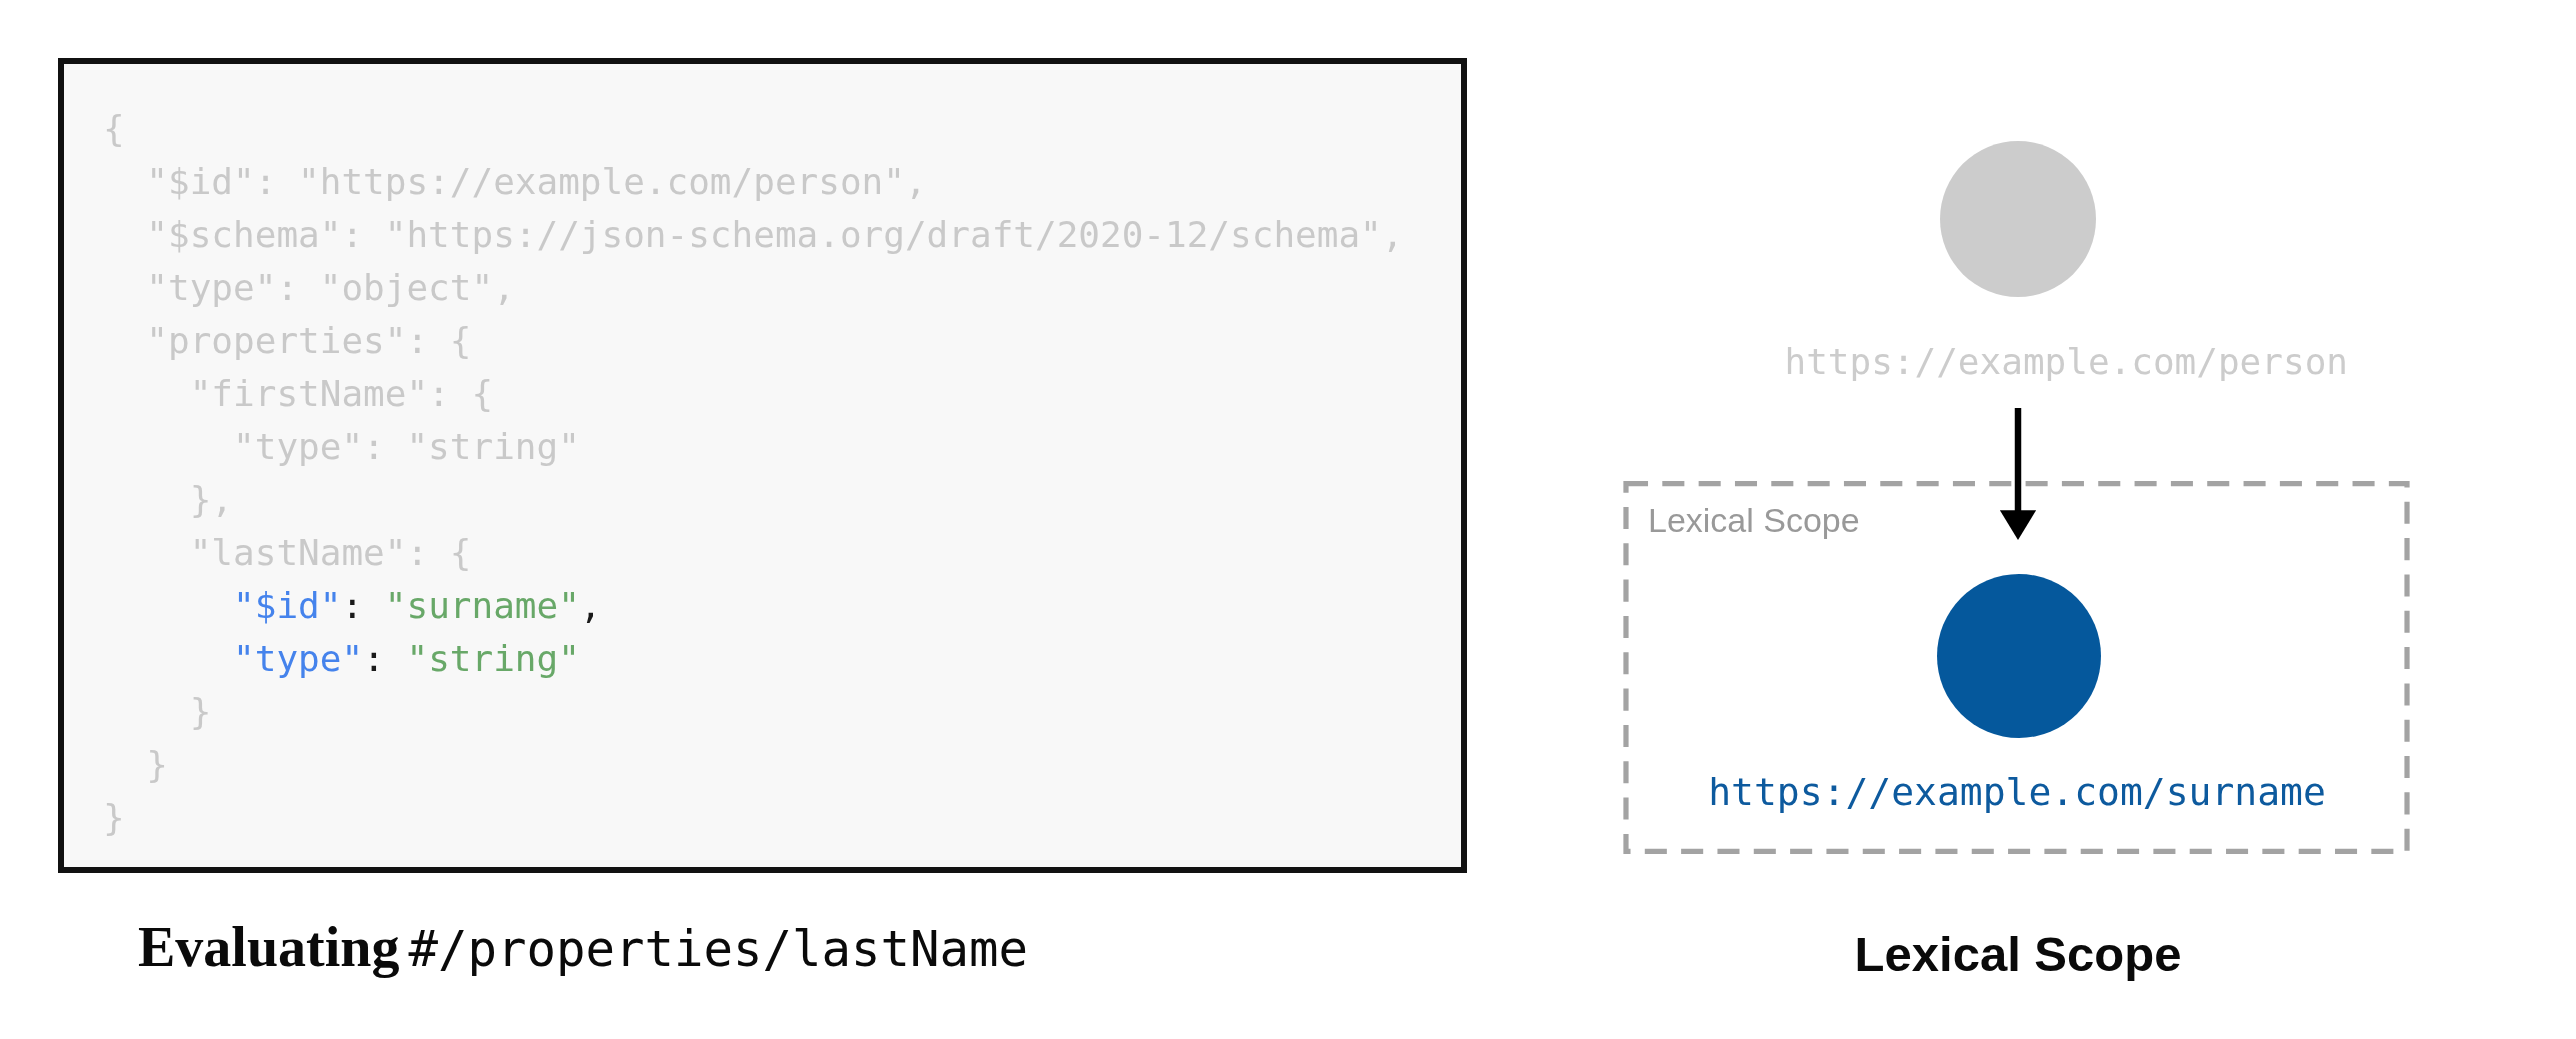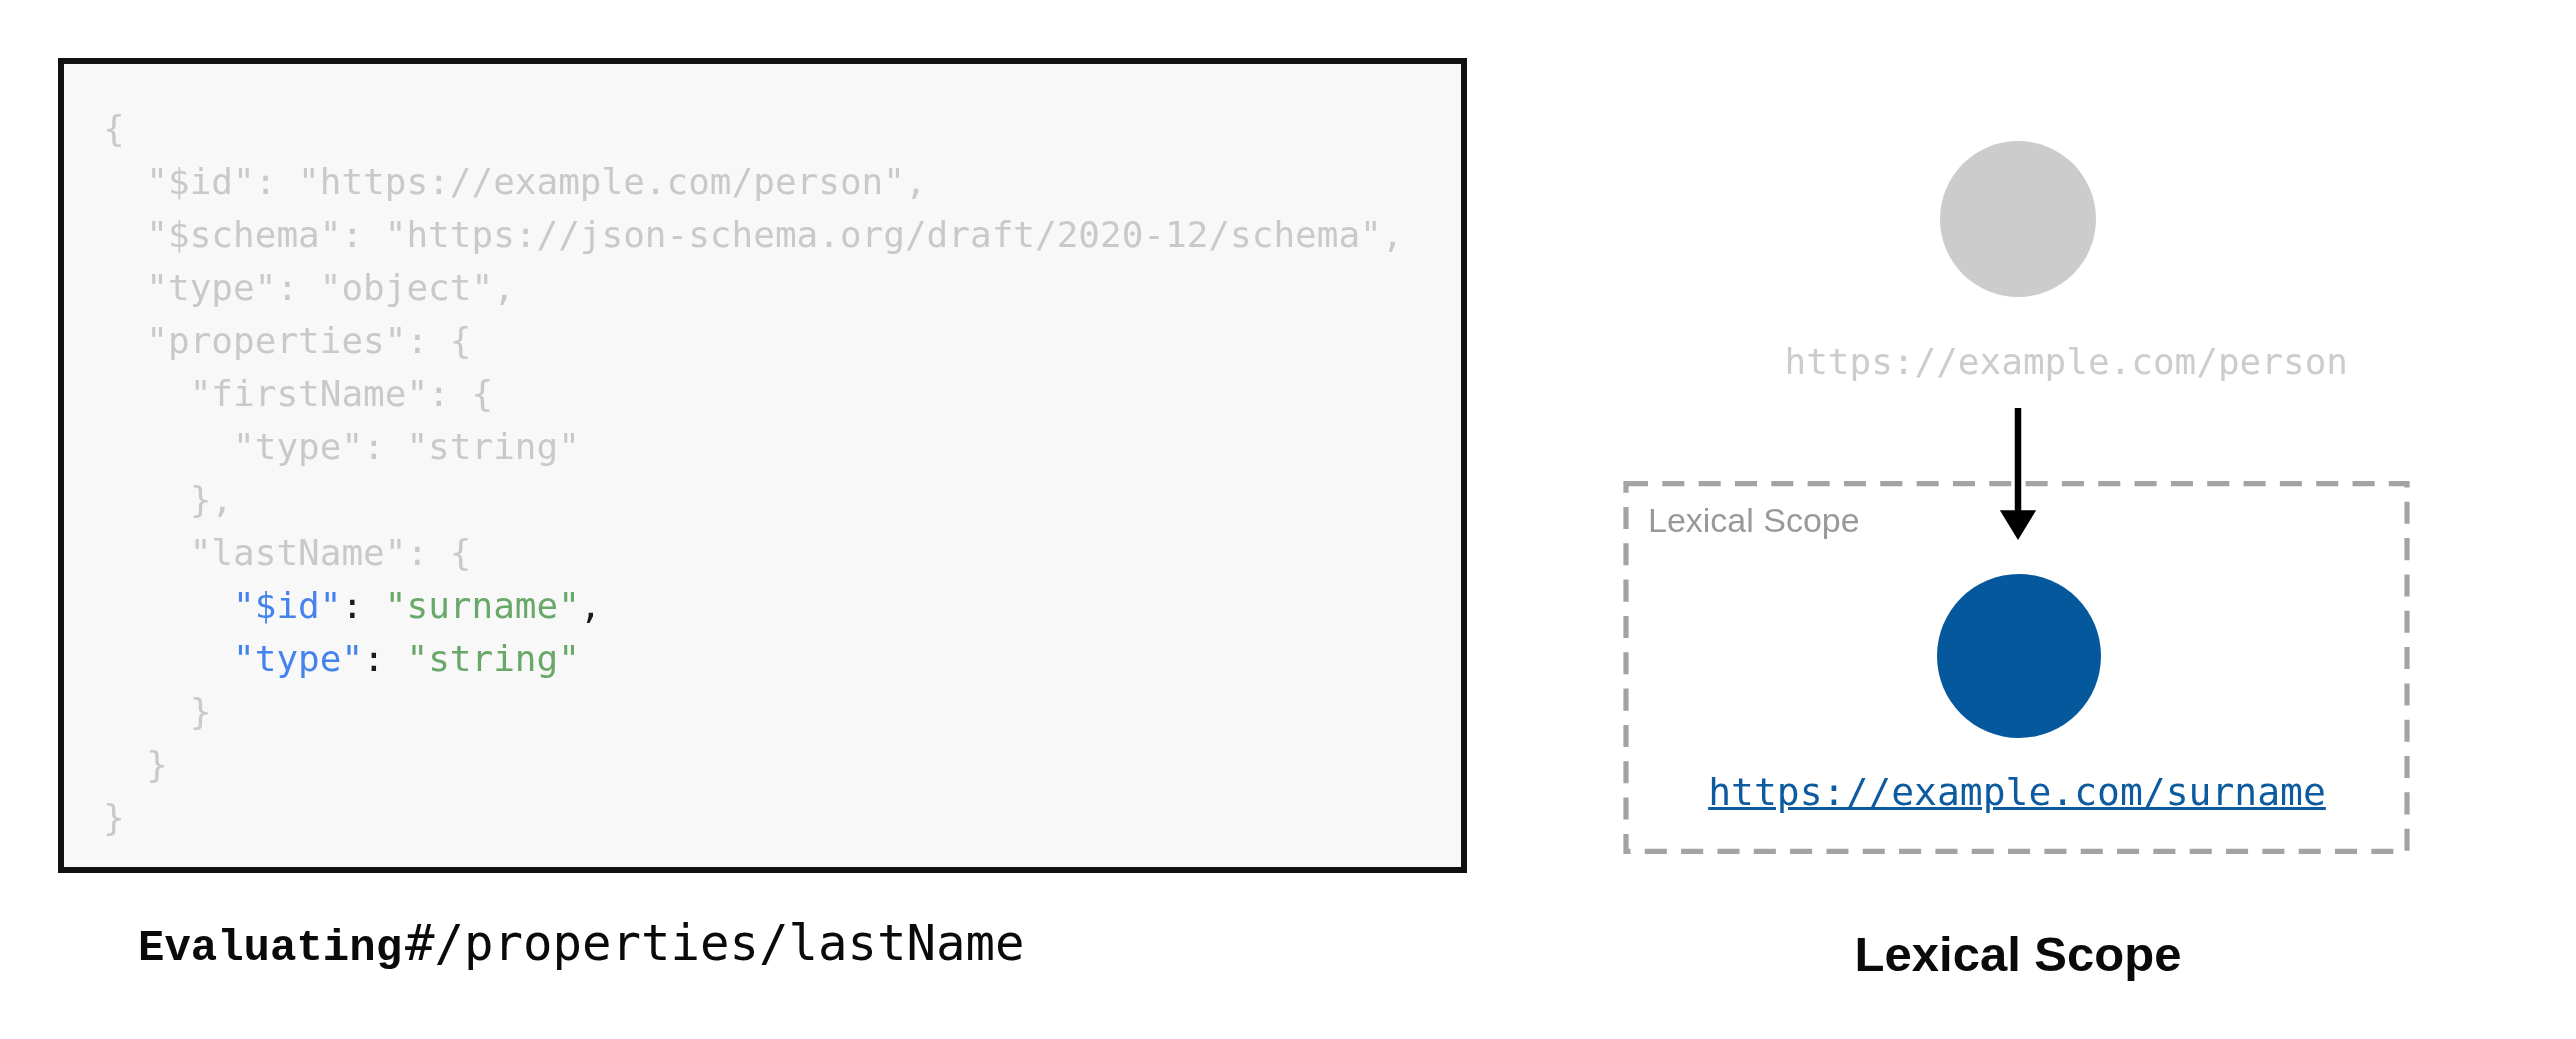--- a/index.html
+++ b/index.html
@@ -36,30 +36,30 @@
   .seg-value{color:var(--code-value-green,#68a868);}
   .seg-punct{color:var(--code-punct-black,#1a1a1a);}
 
   
   .left-caption{
     position:absolute;
     left:138px; top:915px;
     white-space:nowrap;
   }
   .cap-bold{
-    font-family:Liberation Mono, monospace;
+    font-family:Liberation Serif, serif;
     font-weight:bold;
-    font-size:44px;
+    font-size:56px;
     color:#0a0a0a;
   }
   .cap-mono{
     font-family:"DejaVu Sans Mono", monospace;
     font-size:49px;
     color:#0a0a0a;
-    margin-left:3px;
+    margin-left:9px;
   }
 
   
   .person-circle{
     position:absolute;
     left:1940px; top:141px;
     width:156px; height:156px;
     border-radius:50%;
     background:var(--person-gray,#cccccc);
   }
@@ -102,21 +102,20 @@
   .surname-uri{
     position:absolute;
     left:1660px; top:766px;
     width:714px;
     text-align:center;
     font-family:"DejaVu Sans Mono", monospace;
     font-size:38px;
     line-height:52px;
     color:var(--surname-url-blue,#0d5a9e);
     white-space:nowrap;
-    text-decoration:underline;
   }
   .right-caption{
     position:absolute;
     left:1693px; top:926px;
     width:650px;
     text-align:center;
     font-family:"Liberation Sans", sans-serif;
     font-weight:bold;
     font-size:49px;
     color:#0a0a0a;

